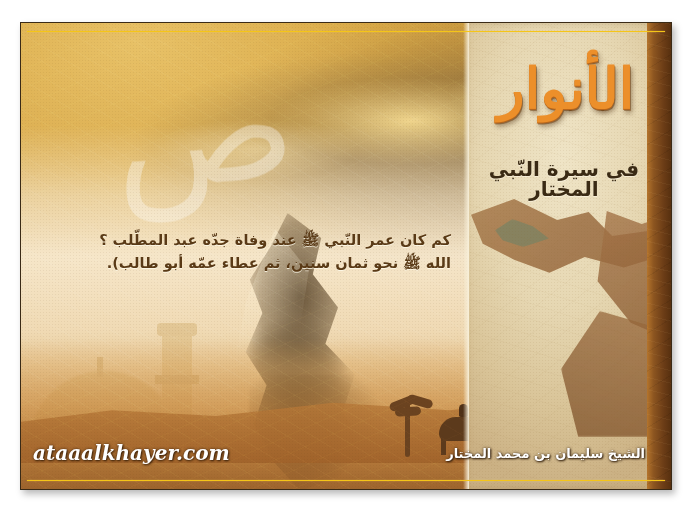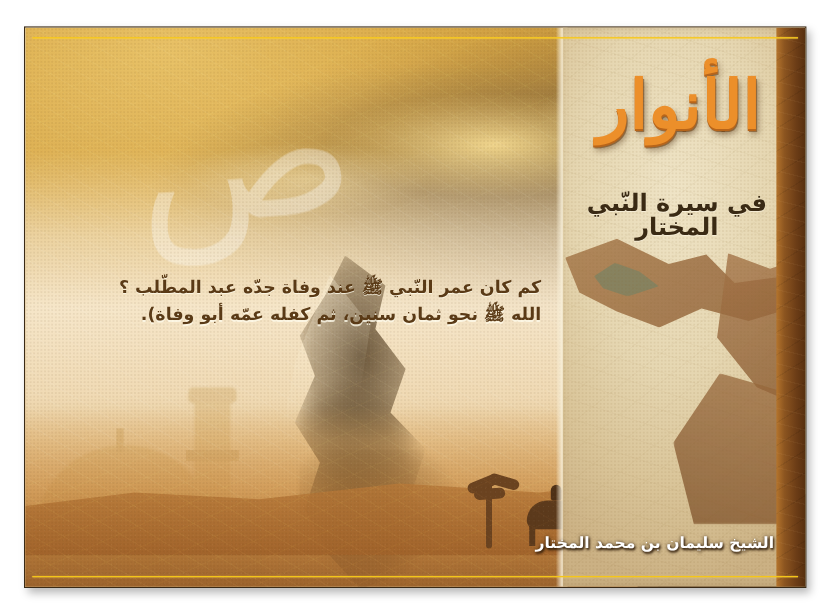--- a/index.html
+++ b/index.html
@@ -360,40 +360,41 @@
 
         <div id="darkrock2"></div>
         <div id="bigrock"></div>
       </div>
 
       <div class="layer" id="crackle"></div>
       <div class="layer" id="grain"></div>
 
       <div id="body-text">
         <span class="ln">كم كان عمر النّبي ﷺ عند وفاة جدّه عبد المطّلب ؟</span>
-        <span class="ln">الله ﷺ نحو ثمان سنين، ثم كفله عمّه أبو وفاة).</span>
+        <span class="ln">الله ﷺ نحو ثمان سنين، ثم عطاء عمّه أبو طالب).</span>
       </div>
 
       <div id="panel-seam"></div>
       <div id="panel">
         <div id="panel-rock"></div>
         <div id="panel-teal"></div>
         <div id="panel-rock2"></div>
         <div id="panel-rock3"></div>
         <div id="panel-crackle"></div>
         <div id="panel-grain"></div>
         <div id="title-main">الأنوار</div>
         <div id="title-sub">في سيرة النّبي المختار</div>
       </div>
 
       <div id="edge-strip"></div>
 
       <div class="rule" id="rule-top"></div>
       <div class="rule" id="rule-bottom"></div>
 
       <div id="brand">
+        <span id="brand-url">ataaalkhayer.com</span>
       </div>
 
       <div id="author">الشيخ سليمان بن محمد المختار</div>
 
     </div>
   </div>
 </div>
 
 </body></html>

